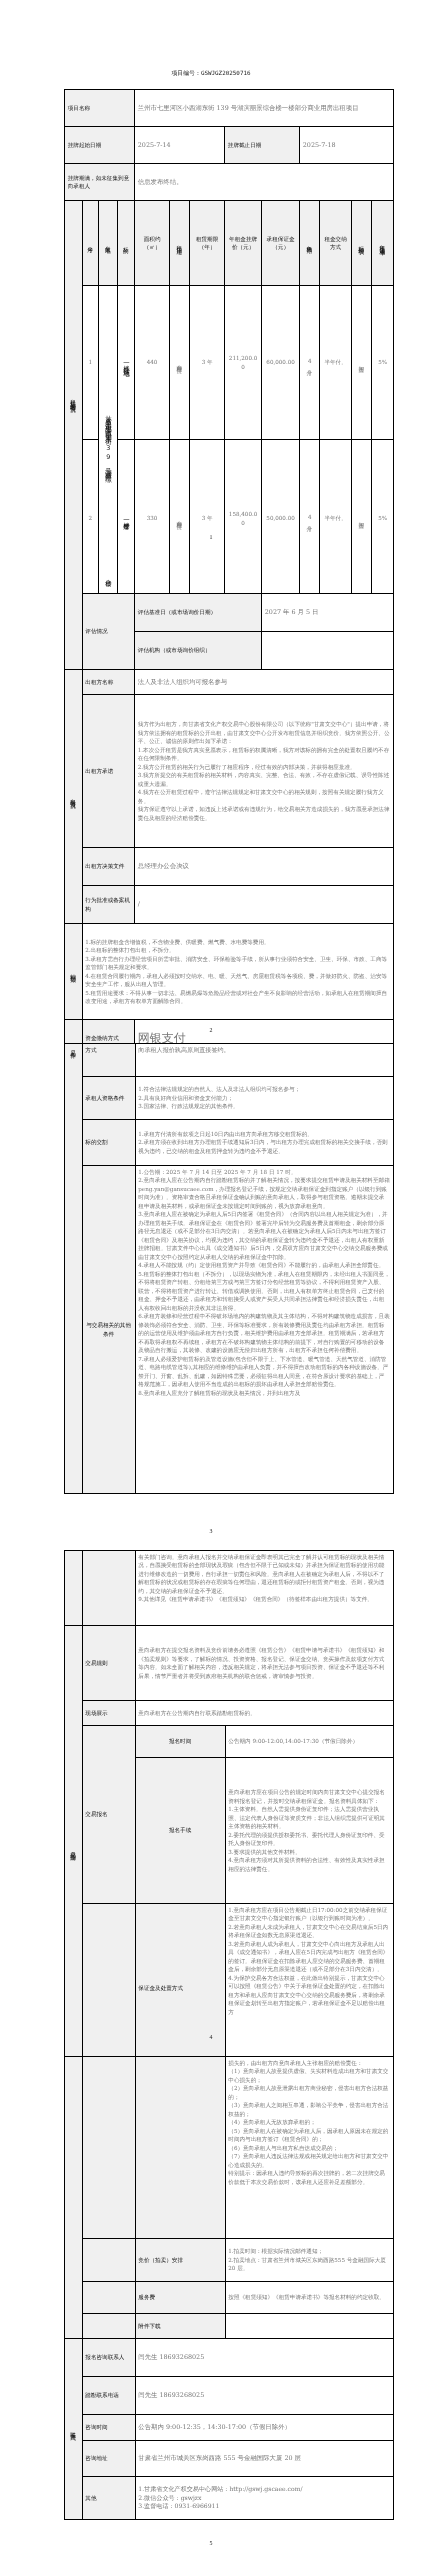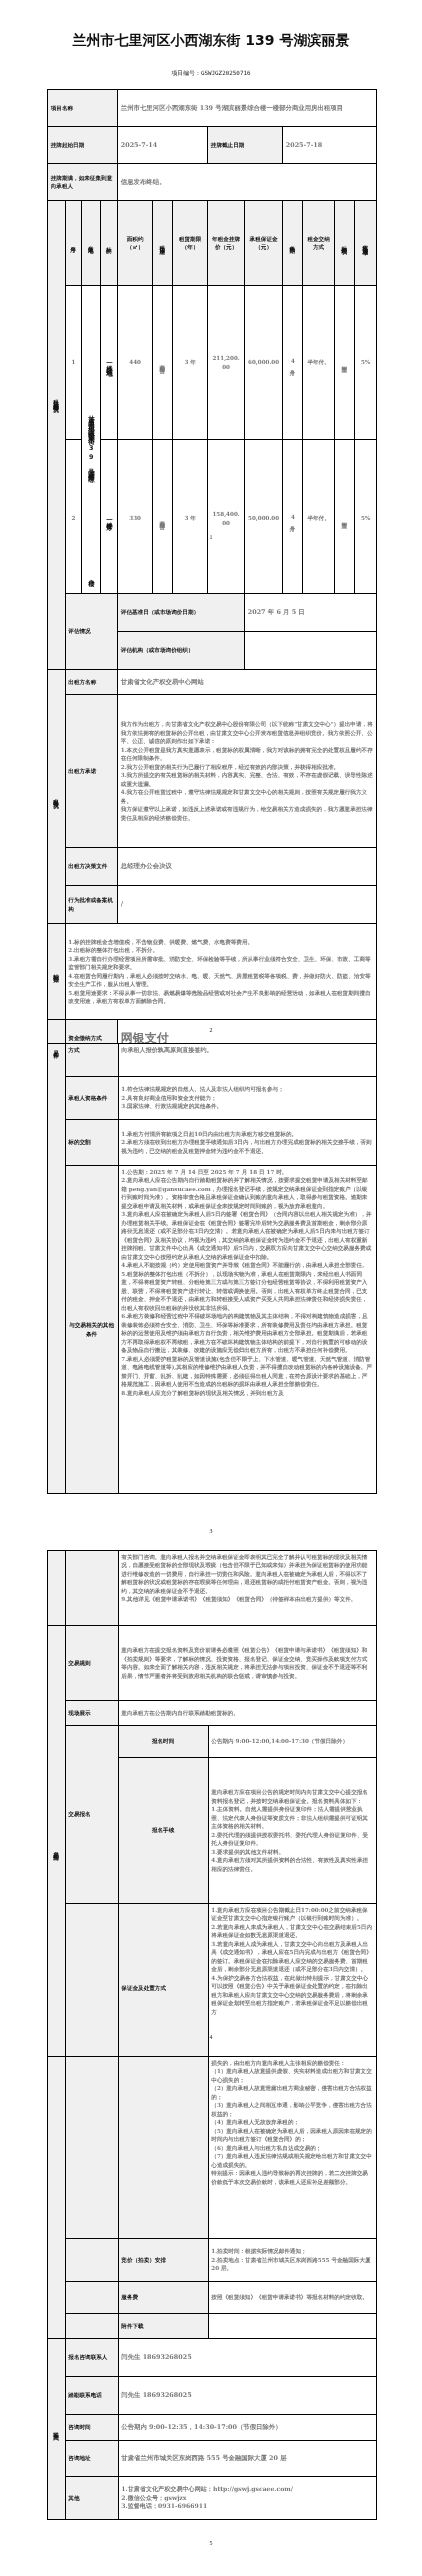--- a/index.html
+++ b/index.html
@@ -5,37 +5,36 @@
   * { box-sizing: border-box; margin: 0; padding: 0; }
   html, body { background: #ffffff; }
   body { width: 422px; height: 2576px; position: relative; overflow: hidden;
          font-family: "DejaVu Sans", "Liberation Sans", sans-serif; color: #000; }
   .title { position: absolute; left: 32px; width: 358px; top: 31px; text-align: center;
            font-size: 14px; line-height: 19px; font-weight: bold; color: #111; }
   .projno { position: absolute; left: 0; width: 422px; top: 69px; text-align: center;
             font-family: "DejaVu Sans Mono", "Liberation Mono", monospace; font-size: 5.9px; color: #222; }
   .page-num { position: absolute; left: 0; width: 422px; text-align: center;
               font-family: "Liberation Serif", serif; font-size: 5.9px; color: #222; }
-  table.doc { position: absolute; left: 47px; width: 329px; border-collapse: collapse; table-layout: fixed; font-weight: bold; }
+  table.doc { position: absolute; left: 64px; width: 329px; border-collapse: collapse; table-layout: fixed; }
   table.doc td { border: 0.5px solid #000; vertical-align: middle; font-size: 5.6px; line-height: 8.5px; padding: 1.6px 2.7px; }
   td.lbl { background: #f0f0f0; color: #111; font-family: "Liberation Sans", sans-serif; font-size: 6.1px; line-height: 10.7px; }
   td.val { background: #fff; color: #777; font-family: "DejaVu Serif", "Liberation Serif", serif; }
   td.sec { background: #f0f0f0; color: #111; text-align: center; font-size: 6.4px; line-height: 10.7px; padding: 1.1px; }
   .vert { writing-mode: vertical-rl; text-orientation: upright; letter-spacing: 1.1px; margin: 0 auto; }
   td.hdr { background: #f0f0f0; color: #111; text-align: center; font-size: 5.9px; line-height: 9px; padding: 1.1px; }
   td.cell { text-align: center; color: #777; font-family: "DejaVu Serif", serif; font-size: 5.6px; padding: 1.1px; }
   td.loc { text-align: center; color: #111; padding: 2.1px 1.1px; }
   td.center-lbl { text-align: center; }
   .para { white-space: pre-line; }
 </style>
 </head>
 <body>
 
 <div class="title">
-  <div>兰州市七里河区小西湖东街 139 号湖滨丽景</div>
 </div>
 <div class="projno">项目编号：GSWJGZ20250716</div>
 
 <table class="doc" style="top:89px;">
   <colgroup>
     <col style="width:17.6px">
       <col style="width:16.5px">
       <col style="width:19px">
       <col style="width:17px">
     <col style="width:35px">
@@ -184,21 +183,21 @@
   </tr>
   <tr style="height:38px">
     <td class="lbl" colspan="4">评估机构（或市场询价组织）</td>
     <td class="val" colspan="5"></td>
   </tr>
   <tr style="height:25.6px">
     <td class="sec" rowspan="4">
           <div class="vert">出租方情况</div>
         </td>
     <td class="lbl" colspan="3">出租方名称</td>
-    <td class="val" colspan="9" style="font-size:6.4px">甘肃省文化产权交易中心网站</td>
+    <td class="val" colspan="9" style="font-size:6.4px">法人及非法人组织均可报名参与</td>
   </tr>
   <tr style="height:153px">
     <td class="lbl" colspan="3">出租方承诺</td>
     <td class="val para" colspan="9">我方作为出租方，向甘肃省文化产权交易中心股份有限公司（以下统称"甘肃文交中心"）提出申请，将我方依法拥有的租赁标的公开出租，由甘肃文交中心公开发布租赁信息并组织竞价。我方依照公开、公平、公正、诚信的原则作出如下承诺：
 1.本次公开租赁是我方真实意愿表示，租赁标的权属清晰，我方对该标的拥有完全的处置权且履约不存在任何限制条件。
 2.我方公开租赁的相关行为已履行了相应程序，经过有效的内部决策，并获得相应批准。
 3.我方所提交的有关租赁标的相关材料，内容真实、完整、合法、有效，不存在虚假记载、误导性陈述或重大遗漏。
 4.我方在公开租赁过程中，遵守法律法规规定和甘肃文交中心的相关规则，按照有关规定履行我方义务。
 我方保证遵守以上承诺，如违反上述承诺或有违规行为，给交易相关方造成损失的，我方愿意承担法律责任及相应的经济赔偿责任。</td>
   </tr>

